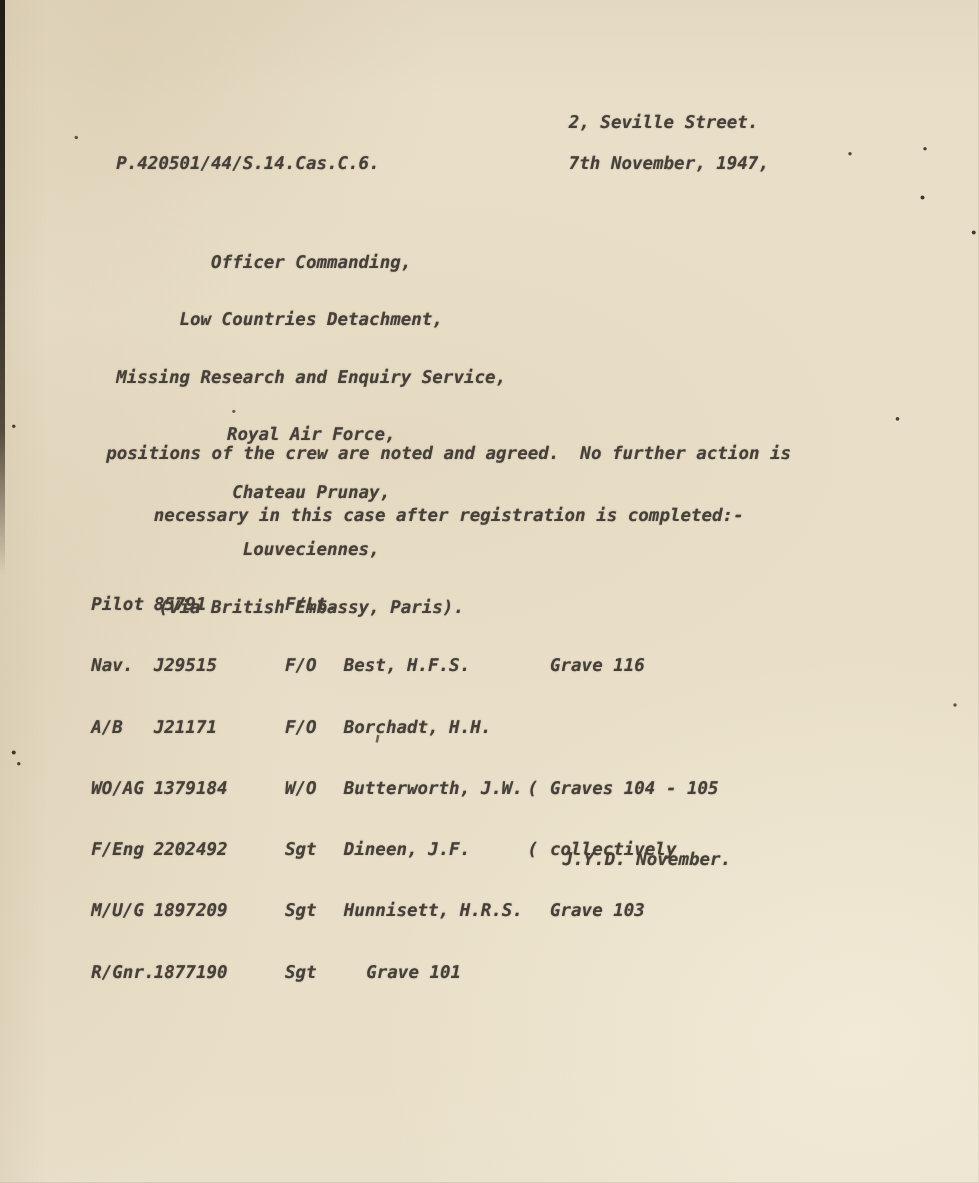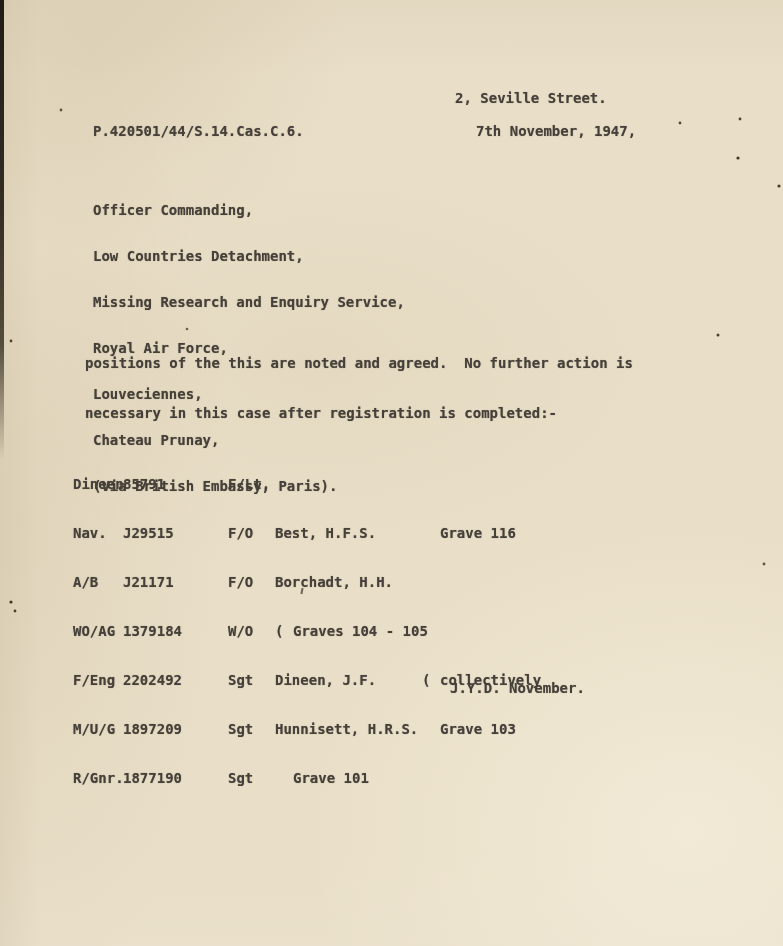--- a/index.html
+++ b/index.html
@@ -18,20 +18,21 @@
     width:783px;height:946px;
     overflow:hidden;
     background-color:var(--paper);
     background-image:
       radial-gradient(ellipse 420px 320px at 12% 6%, rgba(185,165,128,0.22), transparent 62%),
       radial-gradient(ellipse 540px 300px at 40% 38%, rgba(198,180,145,0.14), transparent 70%),
       radial-gradient(ellipse 600px 480px at 88% 88%, rgba(255,250,236,0.40), transparent 65%),
       radial-gradient(ellipse 300px 700px at 3% 55%, rgba(180,160,122,0.16), transparent 70%),
       linear-gradient(90deg, rgba(150,130,95,0.10), rgba(0,0,0,0) 5%),
       linear-gradient(180deg, rgba(160,140,105,0.08), rgba(0,0,0,0) 8%, rgba(0,0,0,0) 90%, rgba(235,228,210,0.25));
+    font-style: italic;
   }
   
   .edge-shadow{
     position:absolute;left:0;top:0;width:4px;height:460px;
     background:linear-gradient(180deg,#201c16 0%,#332d24 45%,#564c3d 75%,rgba(86,76,61,0) 100%);
   }
   
   .specks{
     position:absolute;left:0;top:0;width:2px;height:2px;border-radius:50%;
     background:transparent;
@@ -54,24 +55,24 @@
   }
   .t{
     position:absolute;
     color:var(--ink);
     font-size:14px;
     font-weight:bold;
     line-height:1;
     white-space:pre;
     text-shadow:0 0 1px rgba(72,63,50,0.55);
   }
-  .block .ln{white-space:pre;}
+  .block .ln{white-space:pre;text-align:center;}
   #street{left:455px;top:91px;}
   #ref{left:93px;top:124px;}
-  #date{left:455px;top:124px;margin-left:21px;}
+  #date{left:455px;top:124px;}
   #recipient{left:93px;top:175px;}
   #recipient .ln{height:18px;}
   #body{left:85px;top:328px;}
   #body .ln{height:22px;}
   #body .ln.indent{padding-left:119px;}
   #heading{left:432px;top:410px;}
   #heading span{border-bottom:1.5px solid var(--ink);padding:0 1px 2px 1px;}
   #crew-table{left:73px;top:449px;}
   .crew-row{
     display:grid;
@@ -95,54 +96,55 @@
 
   <div class="t" id="street">2, Seville Street.</div>
   <div class="t" id="ref">P.420501/44/S.14.Cas.C.6.</div>
   <div class="t" id="date">7th November, 1947,</div>
 
   <div class="t block" id="recipient">
     <div class="ln">Officer Commanding,</div>
     <div class="ln">Low Countries Detachment,</div>
     <div class="ln">Missing Research and Enquiry Service,</div>
     <div class="ln">Royal Air Force,</div>
+    <div class="ln">Chateau Prunay,</div>
     <div class="ln">Louveciennes,</div>
-    <div class="ln">Chateau Prunay,</div>
     <div class="ln">(Via British Embassy, Paris).</div>
   </div>
 
   <div class="t block" id="body">
-    <div class="ln">positions of the this are noted and agreed.  No further action is</div>
+    <div class="ln">positions of the crew are noted and agreed.  No further action is</div>
     <div class="ln">necessary in this case after registration is completed:-</div>
   </div>
 
 
   <div class="t" id="crew-table">
     <div class="crew-row">
-      <span class="c-role">Dineen</span>
+      <span class="c-role">Pilot</span>
       <span class="c-num">85791</span>
       <span class="c-rank">F/Lt.</span>
     </div>
     <div class="crew-row">
       <span class="c-role">Nav.</span>
       <span class="c-num">J29515</span>
       <span class="c-rank">F/O</span>
       <span class="c-name">Best, H.F.S.</span>
       <span class="c-grave"><span class="brace"></span><span>Grave 116</span></span>
     </div>
     <div class="crew-row">
       <span class="c-role">A/B</span>
       <span class="c-num">J21171</span>
       <span class="c-rank">F/O</span>
       <span class="c-name">Borchadt, H.H.</span>
     </div>
     <div class="crew-row">
       <span class="c-role">WO/AG</span>
       <span class="c-num">1379184</span>
       <span class="c-rank">W/O</span>
+      <span class="c-name">Butterworth, J.W.</span>
       <span class="c-grave"><span class="brace">(</span><span>Graves 104 - 105</span></span>
     </div>
     <div class="crew-row">
       <span class="c-role">F/Eng</span>
       <span class="c-num">2202492</span>
       <span class="c-rank">Sgt</span>
       <span class="c-name">Dineen, J.F.</span>
       <span class="c-grave"><span class="brace">(</span><span>collectively</span></span>
     </div>
     <div class="crew-row">

